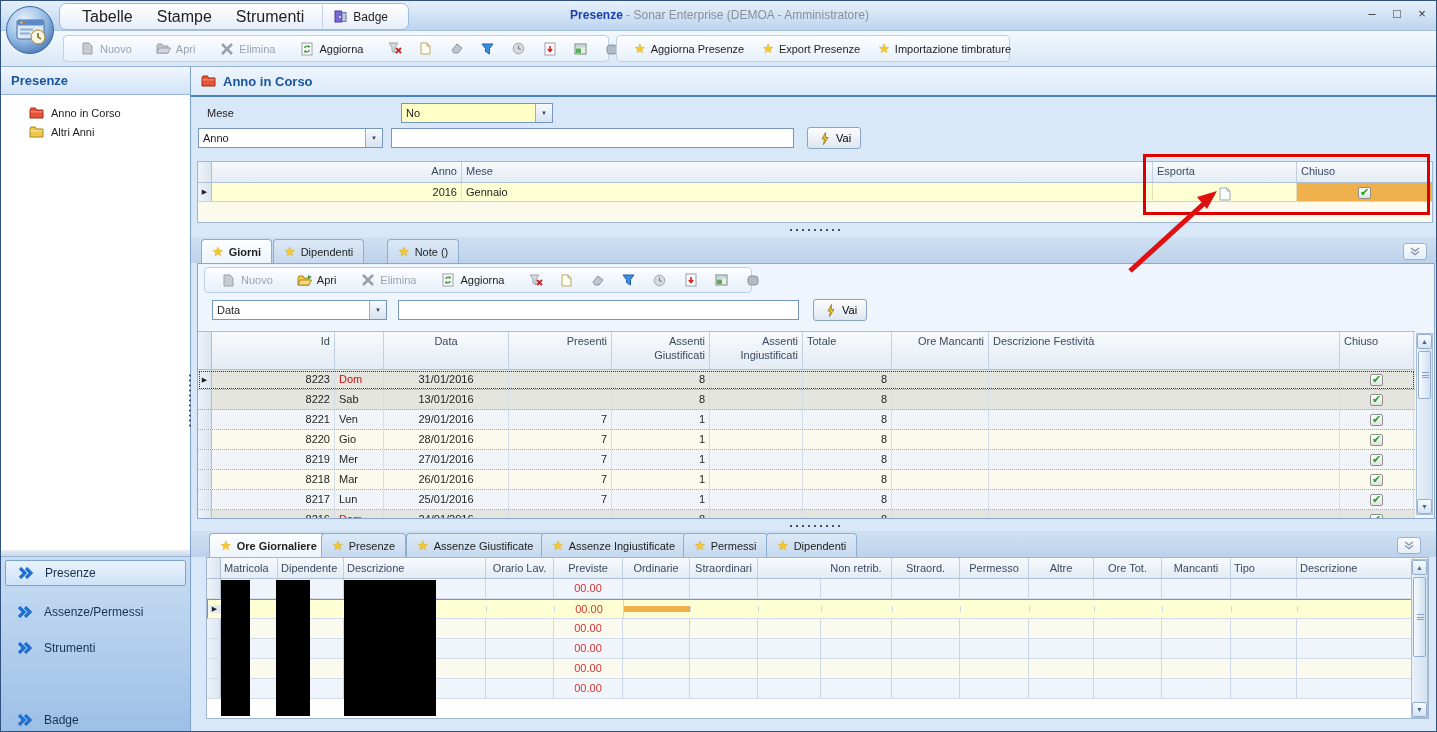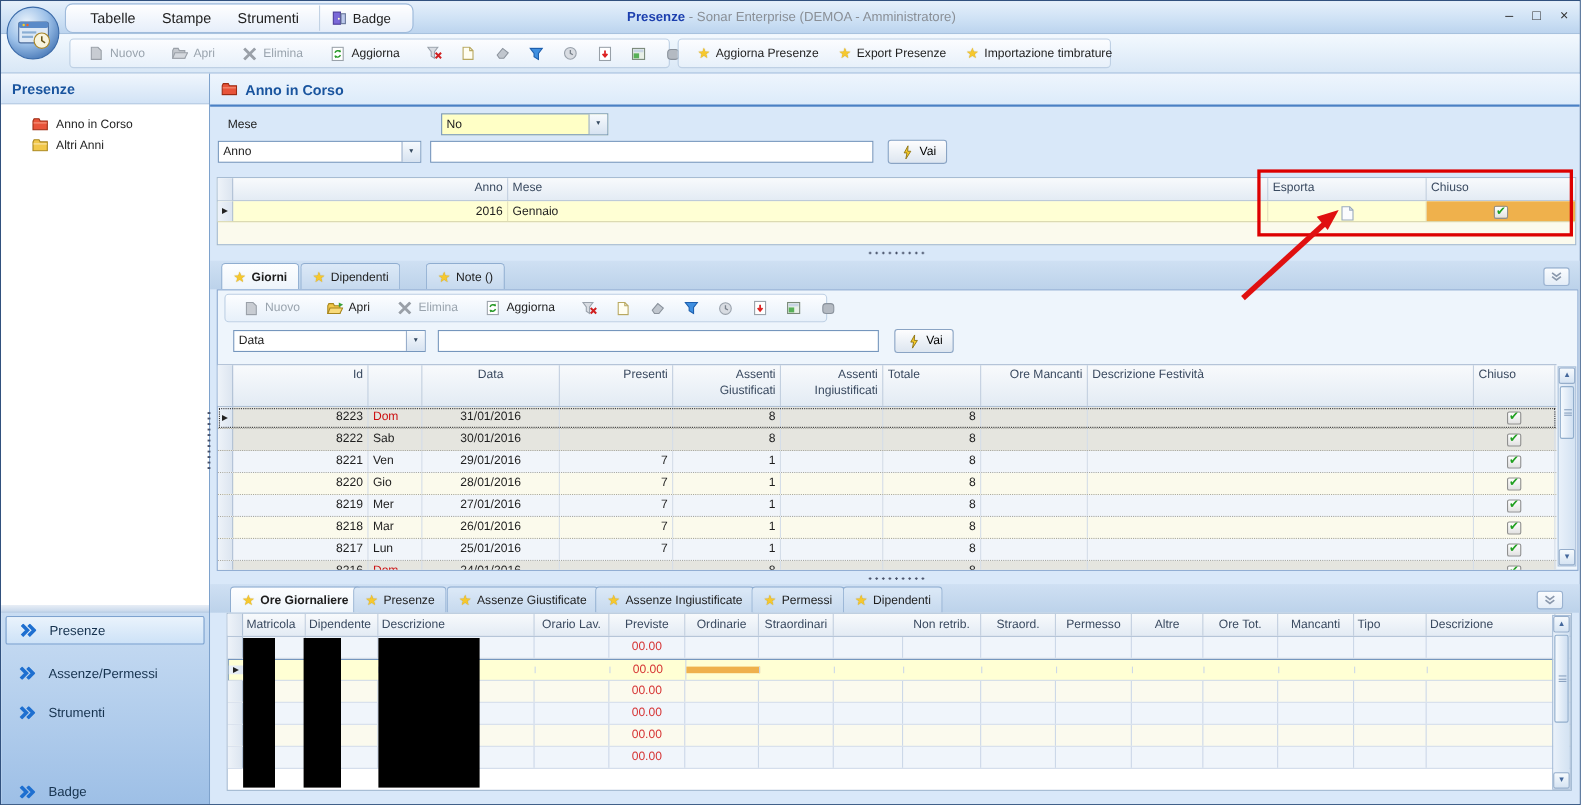--- a/index.html
+++ b/index.html
@@ -1,21 +1,21 @@
 <!DOCTYPE html>
 <html><head>
 <meta charset="utf-8">
 <style>
 *{margin:0;padding:0;box-sizing:border-box;font-family:"Liberation Sans","DejaVu Sans",sans-serif}
 html,body{width:1437px;height:732px;overflow:hidden}
 body{position:relative;background:#d6e5f6;font-size:11px;color:#1e1e1e;border:1px solid #31517e}
 
 #titlebar{position:absolute;left:0;top:0;width:1437px;height:30px;background:linear-gradient(#e6f0fb,#cfe2f5 55%,#bcd4ee);border-bottom:1px solid #a8c2de}
 #menu-group{position:absolute;left:58px;top:2px;height:27px;display:flex;align-items:center;padding:0 10px;background:linear-gradient(#ffffff,#e6eefa);border:1px solid #9fbbdb;border-radius:7px}
-.menu-item{padding:4px 12px;font-size:13px;color:#222;cursor:default}
+.menu-item{padding:4px 12px;font-size:16px;color:#222;cursor:default}
 #chiudi-btn{display:flex;align-items:center;gap:5px;padding:4px 10px;font-size:12px;border-left:1px solid #c2d2e4;margin-left:6px}
 #title-text{position:absolute;left:0;right:0;top:7px;text-align:center;font-size:12px;color:#8a8f96}
 #title-text b{color:#1c3fae;font-weight:bold}
 #win-controls{position:absolute;right:8px;top:5px;display:flex;gap:9px;font-size:13px;color:#333}
 #win-controls span{width:16px;text-align:center;cursor:default}
 
 #app-icon{position:absolute;left:3px;top:3px;width:52px;height:52px;z-index:30}
 
 #toolbar{position:absolute;left:0;top:30px;width:1437px;height:36px;background:linear-gradient(#f3f9fe,#d8e7f6);border-bottom:1px solid #93b2d4}
 .tb-box{position:absolute;top:4px;height:27px;display:flex;align-items:center;border:1px solid #bed0e4;border-radius:4px;background:linear-gradient(#fcfdff,#e7f0fa);padding:0 6px;gap:4px}
@@ -562,21 +562,21 @@
             <div class="g-c" style="width: 93px; text-align: right;"></div>
             <div class="g-c" style="width: 89px; text-align: right;">8</div>
             <div class="g-c" style="width: 97px; text-align: right;"></div>
             <div class="g-c" style="width: 351px; text-align: left;"></div>
             <div class="g-c" style="width: 74px; text-align: center;"><span class="chk">✔</span></div>
           </div>
           <div class="g-row wk">
             <div class="rowhdr"></div>
             <div class="g-c" style="width: 123px; text-align: right;">8222</div>
             <div class="g-c" style="width: 49px; text-align: left;">Sab</div>
-            <div class="g-c" style="width: 125px; text-align: center;">30/01/2016</div>
+            <div class="g-c" style="width: 125px; text-align: center;">13/01/2016</div>
             <div class="g-c" style="width: 103px; text-align: right;"></div>
             <div class="g-c" style="width: 98px; text-align: right;">8</div>
             <div class="g-c" style="width: 93px; text-align: right;"></div>
             <div class="g-c" style="width: 89px; text-align: right;">8</div>
             <div class="g-c" style="width: 97px; text-align: right;"></div>
             <div class="g-c" style="width: 351px; text-align: left;"></div>
             <div class="g-c" style="width: 74px; text-align: center;"><span class="chk">✔</span></div>
           </div>
           <div class="g-row lt">
             <div class="rowhdr"></div>

